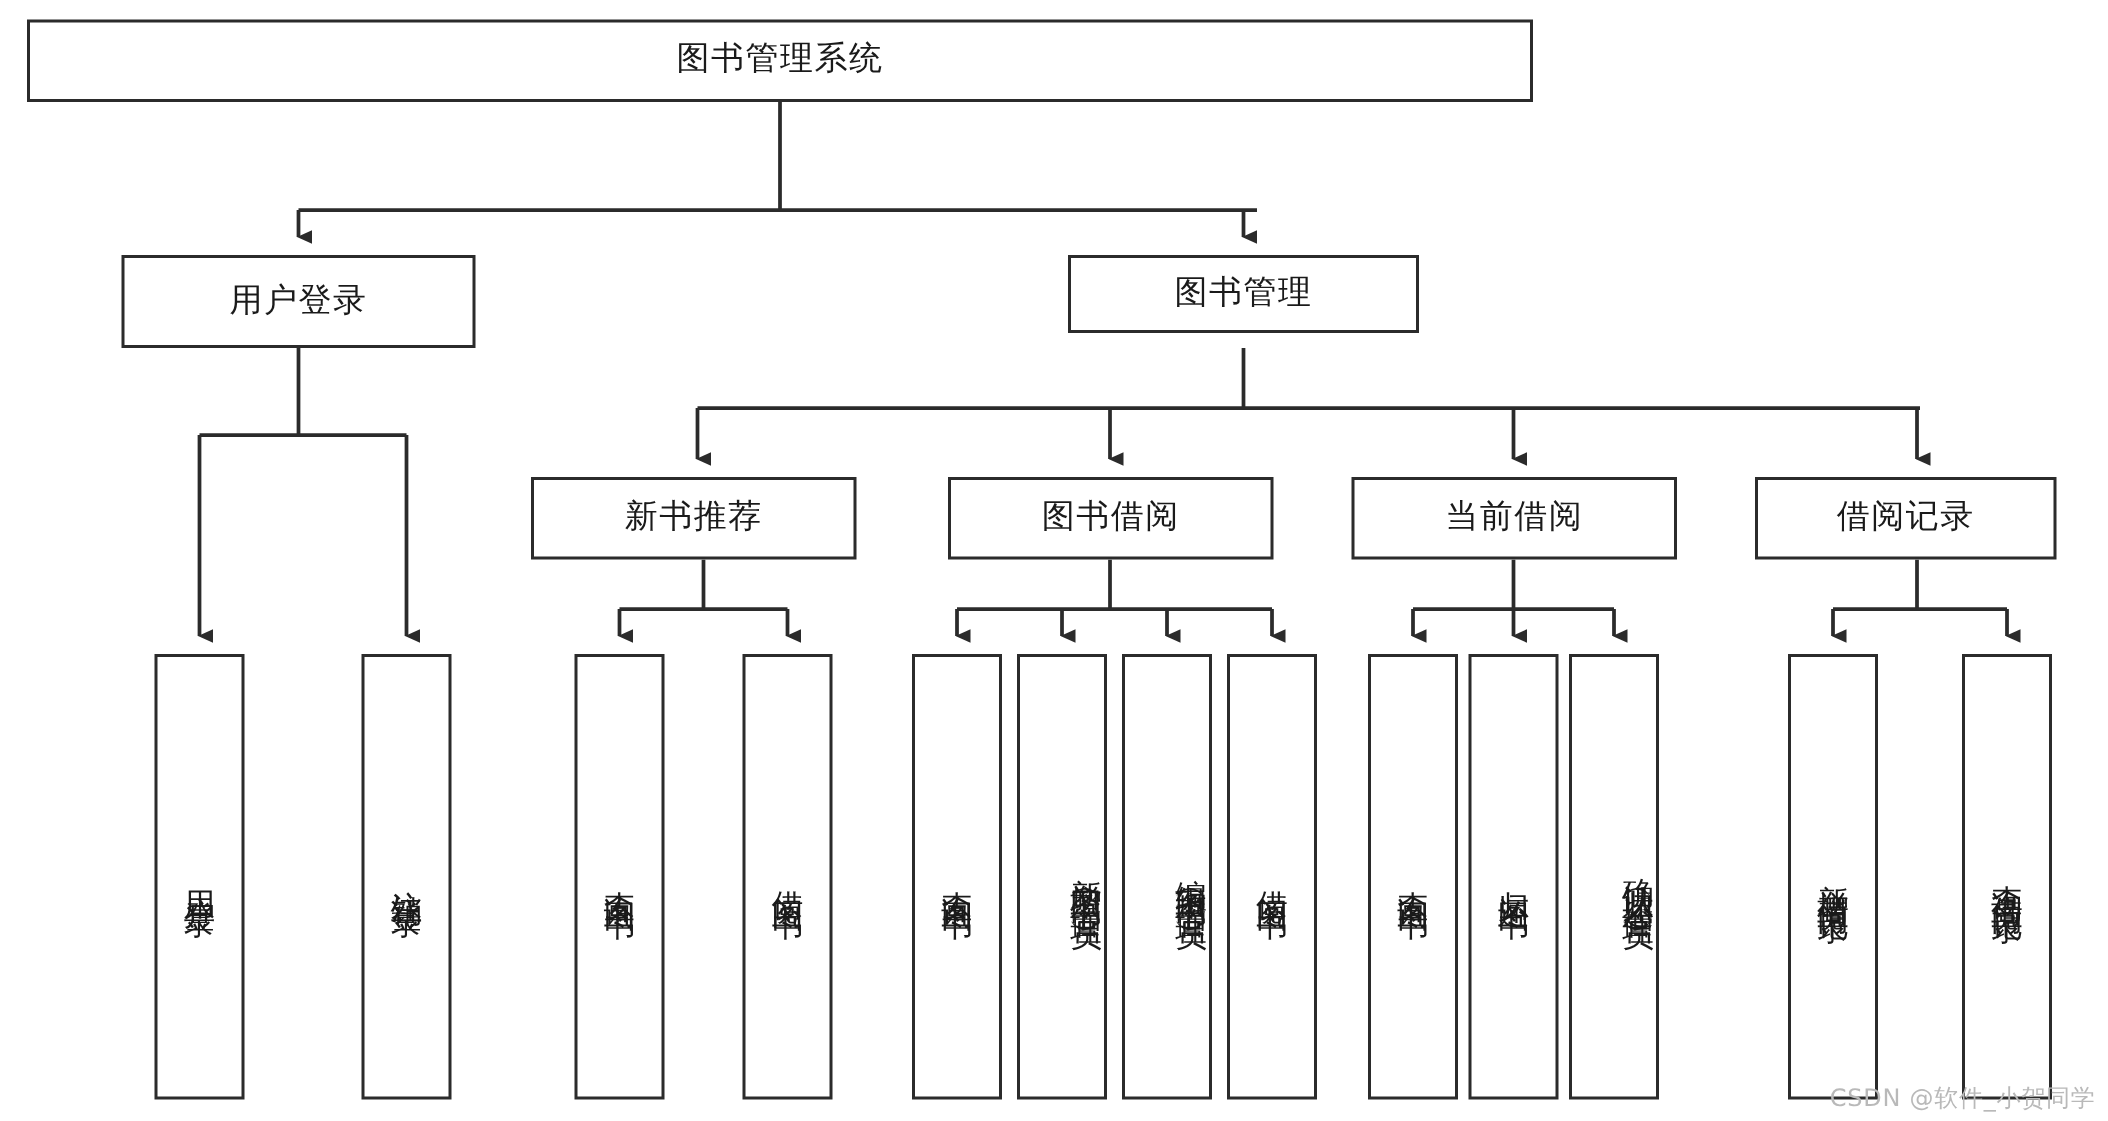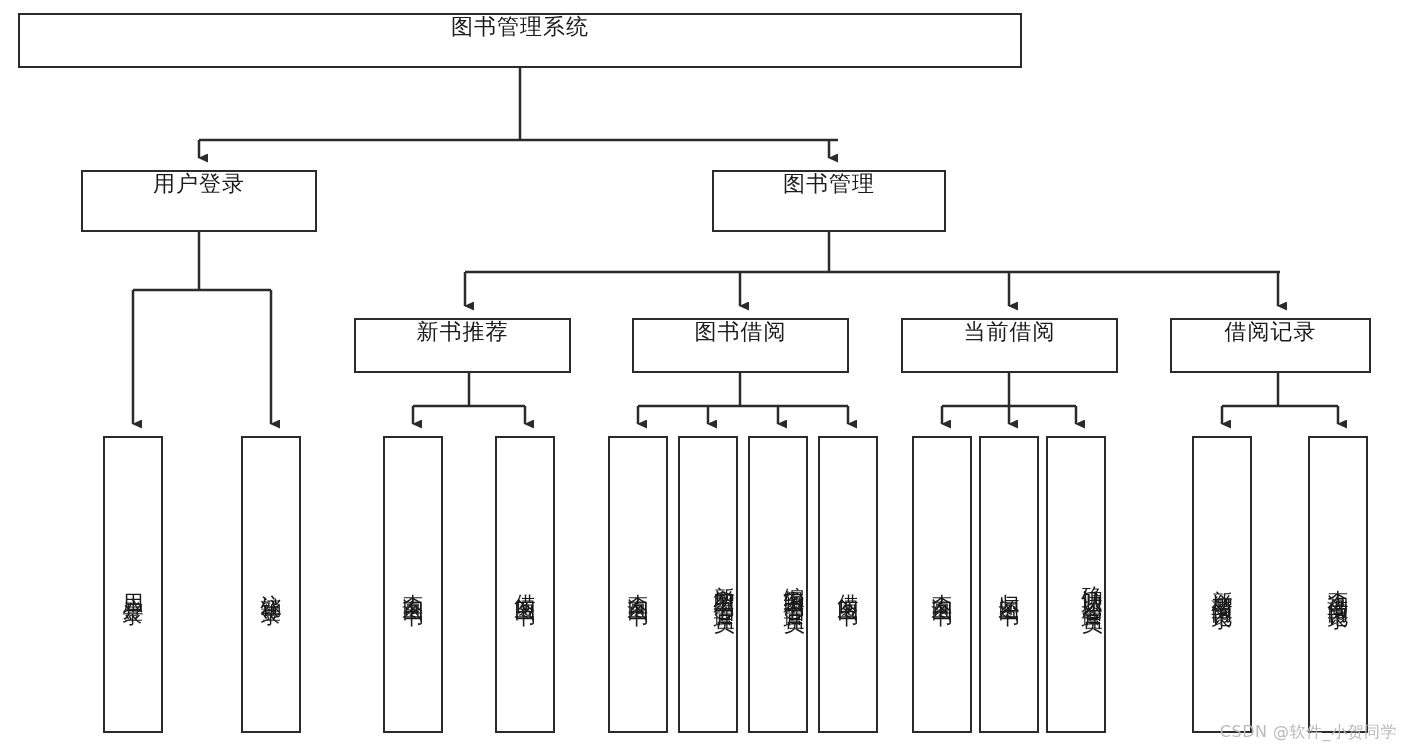--- a/index.html
+++ b/index.html
@@ -24,21 +24,21 @@
     top: 0;
     width: 1405px;
     height: 747px;
   }
   .node {
     position: absolute;
     box-sizing: border-box;
     background: #ffffff;
     border: 2px solid #2b2b2b;
     display: flex;
-    align-items: flex-start;
+    align-items: center;
     justify-content: center;
     color: #1a1a1a;
   }
   .node.horizontal {
     font-size: 22px;
     letter-spacing: 1px;
     line-height: 1.1;
   }
   .node.vertical {
     writing-mode: vertical-rl;
@@ -124,21 +124,21 @@
     </g>
   </svg>
 
   <div class="node horizontal" style="left:18px; top:13px; width:1004px; height:55px;">
     <span class="node-label">图书管理系统</span>
   </div>
 
   <div class="node horizontal" style="left:81px; top:170px; width:236px; height:62px;">
     <span class="node-label">用户登录</span>
   </div>
-  <div class="node horizontal" style="left:712px; top:170px; width:234px; height:62px;">
+  <div class="node horizontal" style="left:712px; top:170px; width:234px; height:52px;">
     <span class="node-label">图书管理</span>
   </div>
 
   <div class="node horizontal" style="left:354px; top:318px; width:217px; height:55px;">
     <span class="node-label">新书推荐</span>
   </div>
   <div class="node horizontal" style="left:901px; top:318px; width:217px; height:55px;">
     <span class="node-label">当前借阅</span>
   </div>
   <div class="node horizontal" style="left:632px; top:318px; width:217px; height:55px;">

